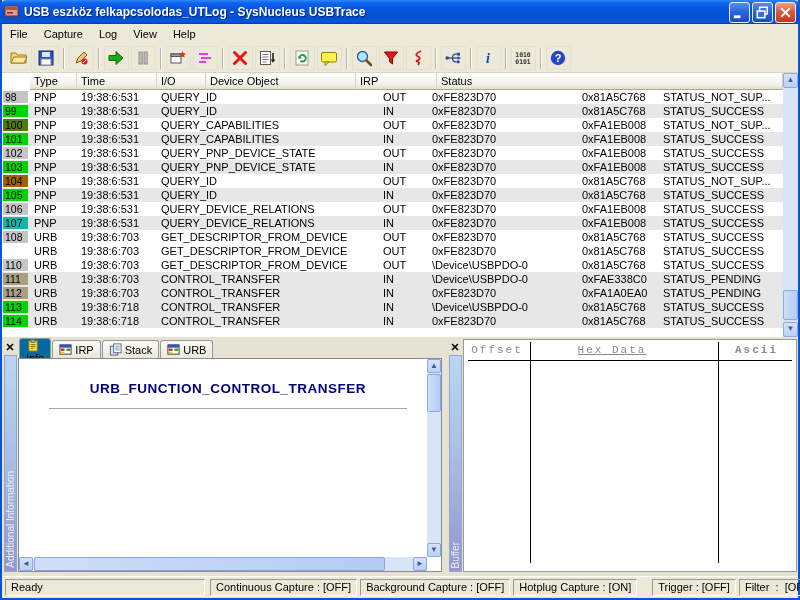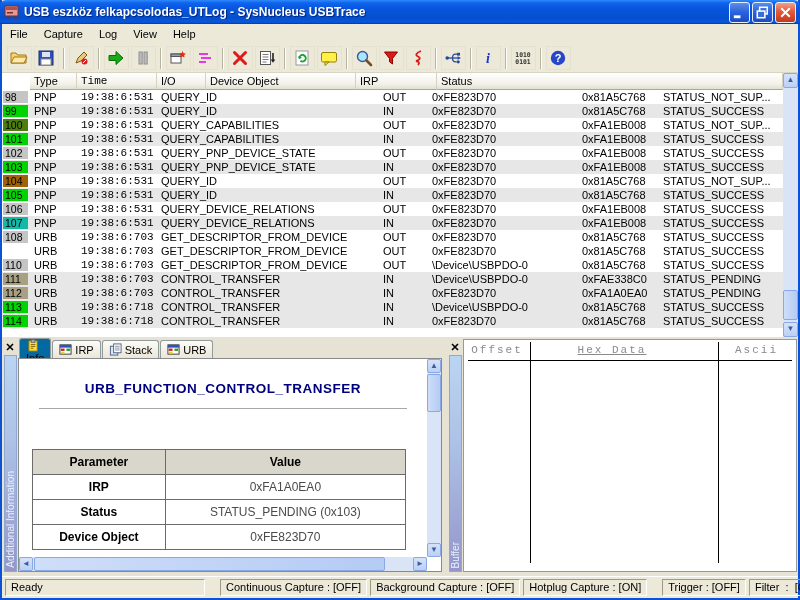--- a/index.html
+++ b/index.html
@@ -35,21 +35,21 @@
   .lv-header{position:absolute;left:0;top:0;right:15px;height:17px;display:flex;}
   .hcell{background:linear-gradient(180deg,#FFFFFF 0%,#F2F1E8 70%,#E2E0D2 100%);
     border-right:1px solid #D5D2C2;border-bottom:1px solid #ACA899;
     font-size:11px;line-height:16px;padding-left:4px;overflow:hidden;white-space:nowrap;}
   .lv-rows{position:absolute;left:0;top:17px;right:15px;height:238px;overflow:hidden;}
   .lv-row{display:flex;height:14px;font-size:11px;line-height:14px;}
   .lv-row.alt{background:#E7E7E7;}
   .cell{overflow:hidden;white-space:nowrap;padding-left:4px;}
   .c0{width:28px;flex:none;padding:0;}
   .c1{width:47px;flex:none;}
-  .c2{width:80px;flex:none;font-family:Liberation Mono, monospace;}
+  .c2{width:80px;flex:none;}
   .c3{width:222px;flex:none;}
   .c4{width:49px;flex:none;}
   .c5{width:150px;flex:none;}
   .c6{width:81px;flex:none;}
   .c7{flex:1;}
   .seq-chip{margin:1px 2px 1px 1px;height:12px;line-height:12px;padding-left:2px;font-size:10.5px;}
   
   .sb-track{background:#D9E4F6;}
   .sb-btn{background:linear-gradient(180deg,#D5E2F9 0%,#BCD0F4 100%);border:1px solid #89A9E6;
     border-radius:2px;color:#3C5E9E;font-size:8px;line-height:12px;text-align:center;cursor:pointer;}
@@ -70,21 +70,21 @@
   .panel-left{position:absolute;left:0;top:0;width:441px;height:237px;}
   .pl-close{left:3px;top:4px;}
   .tabs{position:absolute;left:17px;top:1px;height:20px;display:flex;align-items:flex-end;}
   .tab{height:18px;display:flex;align-items:center;padding:0 6px;margin-right:1px;font-size:11px;
     border:1px solid #919B9C;border-bottom:none;border-radius:3px 3px 0 0;
     background:linear-gradient(180deg,#FCFBF6 0%,#EAE7D8 100%);cursor:pointer;}
   .tab.active{height:20px;background:#0369a1;font-weight:normal;flex-direction:column;}
   .tab svg{width:13px;height:13px;margin-right:3px;}
   .strip-left{left:2px;top:18px;bottom:2px;}
   .info-box{position:absolute;left:16px;top:21px;right:1px;bottom:2px;background:#FFF;border:1px solid #8A8A8A;}
-  .info-body{position:absolute;left:0;top:0;right:14px;bottom:14px;overflow:hidden;}
+  .info-body{position:absolute;left:0;top:0;right:14px;bottom:14px;overflow:hidden;padding-left:10px;}
   .info-heading{margin-top:22px;text-align:center;color:#00007E;font-weight:bold;font-size:13.5px;
     letter-spacing:0.5px;}
   .info-hr{border:none;border-top:1px solid #A8A8A8;margin:12px 20px 0 20px;}
   .param-table{border-collapse:collapse;margin:40px 0 0 13px;width:374px;font-size:12px;}
   .param-table th,.param-table td{border:1px solid #6A6A6A;height:25px;text-align:center;padding:0 4px;}
   .param-table th{background:#D9D6CC;font-weight:bold;color:#000;}
   .td-param{font-weight:bold;color:#000;}
   .td-value{color:#4A4A4A;}
   .iv-scroll{position:absolute;right:0;top:0;width:14px;bottom:14px;}
   .iv-up{position:absolute;left:0;top:0;width:14px;height:14px;}
@@ -95,27 +95,27 @@
   .ih-thumb{position:absolute;left:15px;right:42px;top:0;height:14px;}
   .ih-right{position:absolute;right:0;top:0;width:14px;height:14px;}
   .panel-right{position:absolute;left:445px;top:0;width:351px;height:237px;}
   .pr-close{left:3px;top:4px;}
   .strip-right{left:2px;top:18px;bottom:2px;}
   .hex-box{position:absolute;left:16px;top:2px;right:1px;bottom:2px;background:#FFF;border:1px solid #999;}
   .hex-header span{position:absolute;top:4px;text-align:center;font-family:"Liberation Mono",monospace;
     font-size:11px;color:#8A8A8A;letter-spacing:2px;}
   .hex-col-0{left:0;width:66px;}
   .hex-col-1{left:54px;width:188px;text-decoration:underline;}
-  .hex-col-2{left:254px;right:1px;}
+  .hex-col-2{left:254px;right:1px;font-weight:bold;}
   .hex-vline{position:absolute;top:2px;bottom:8px;width:1px;background:#000;}
   .hex-v1{left:66px;} .hex-v2{left:254px;}
   .hex-hline{position:absolute;left:4px;right:4px;top:20px;height:1px;background:#000;}
   
   .statusbar{position:absolute;left:0;bottom:0;width:796px;height:22px;background:#ECE9D8;
-    border-top:1px solid #FFF;display:flex;align-items:center;padding:0 3px;gap:15px;}
+    border-top:1px solid #FFF;display:flex;align-items:center;padding:0 3px;gap:5px;}
   .sb-panel{height:17px;line-height:15px;font-size:11px;padding:0 5px;white-space:pre;
     border:1px solid;border-color:#9D9A84 #FFFFFF #FFFFFF #9D9A84;overflow:hidden;}
   .sb-ready{width:200px;flex:none;}
   .sb-gap{width:9px;flex:none;}
 </style>
 </head>
 <body>
 
 <div class="window">
 
@@ -520,42 +520,20 @@
             <span>URB</span>
           </div>
         </div>
       <div class="strip strip-left">
         <span>Additional Information</span>
       </div>
       <div class="info-box">
         <div class="info-body">
           <div class="info-heading">URB_FUNCTION_CONTROL_TRANSFER</div>
           <hr class="info-hr">
-          <table class="param-table">
-            <thead>
-                <tr id="param-head">
-                  <th>Parameter</th>
-                  <th>Value</th>
-                </tr>
-              </thead>
-            <tbody id="param-body">
-                <tr>
-                  <td class="td-param">IRP</td>
-                  <td class="td-value">0xFA1A0EA0</td>
-                </tr>
-                <tr>
-                  <td class="td-param">Status</td>
-                  <td class="td-value">STATUS_PENDING (0x103)</td>
-                </tr>
-                <tr>
-                  <td class="td-param">Device Object</td>
-                  <td class="td-value">0xFE823D70</td>
-                </tr>
-              </tbody>
-          </table>
         </div>
         <div class="iv-scroll sb-track">
           <div class="iv-up sb-btn">▲</div>
           <div class="iv-thumb sb-thumb"></div>
           <div class="iv-down sb-btn">▼</div>
         </div>
         <div class="ih-scroll sb-track">
           <div class="ih-left sb-btn">◄</div>
           <div class="ih-thumb sb-thumb"></div>
           <div class="ih-right sb-btn">►</div>

